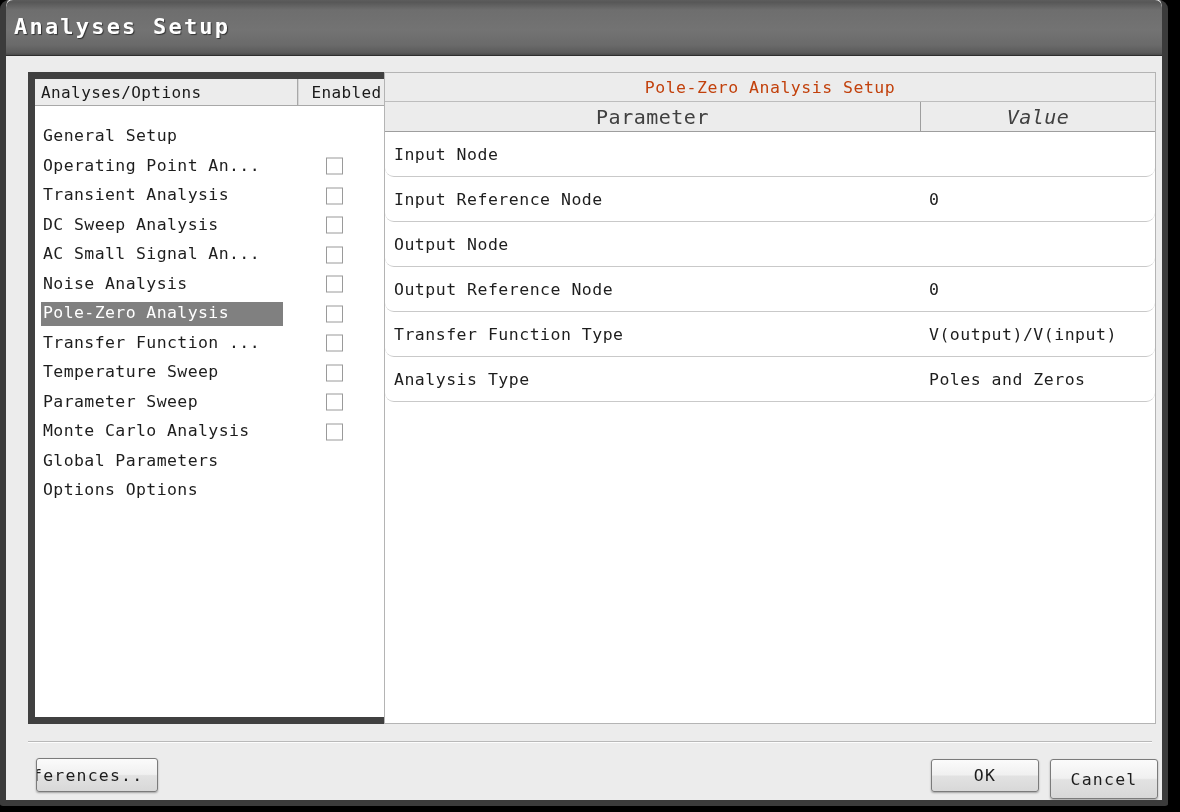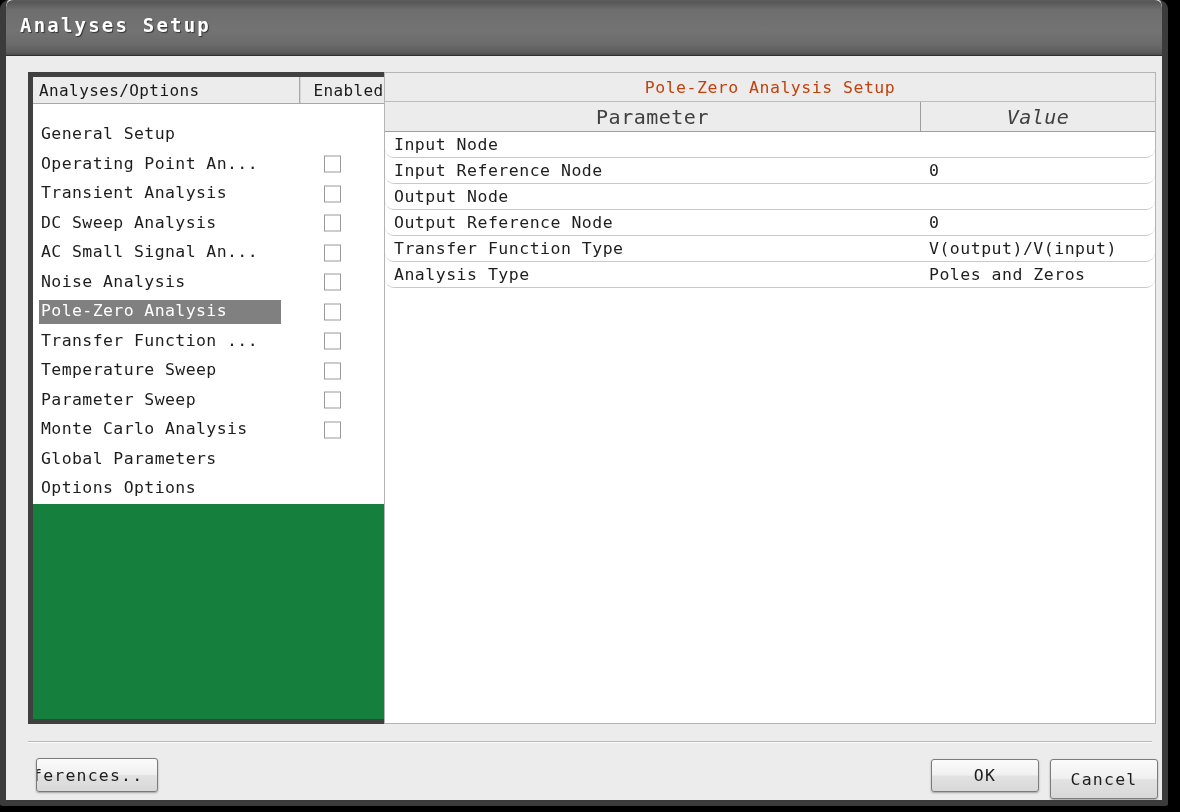--- a/index.html
+++ b/index.html
@@ -37,24 +37,24 @@
     height: 56px;
     background: linear-gradient(to bottom,
         #5d5d5d 0%, #575757 4%, #6e6e6e 18%,
         #737373 55%, #6a6a6a 82%, #5a5a5a 96%, #4a4a4a 100%);
     border-radius: 7px 7px 0 0;
     border-bottom: 1px solid #2e2e2e;
     box-sizing: border-box;
   }
   #title-text {
     position: absolute;
-    left: 14px;
+    left: 8px;
     top: 14px;
     color: #ffffff;
-    font-size: 19px;
+    font-size: 22px;
     font-weight: bold;
     letter-spacing: 2.2px;
     white-space: nowrap;
     text-shadow: 1px 1px 1px rgba(0,0,0,0.55);
   }
 
   
   #client {
     position: absolute;
     left: 6px;
@@ -64,22 +64,22 @@
     background: #ececec;
   }
 
   
   #left-panel {
     position: absolute;
     left: 16px;
     top: 16px;
     width: 373px;
     height: 652px;
-    background: #15803d;
-    border: 5px solid #404040;
+    background: #ffffff;
+    border: 7px solid #404040;
     box-sizing: border-box;
   }
   #left-head {
     display: flex;
     height: 27px;
     background: #ececec;
     border-bottom: 1px solid #a8a8a8;
     box-sizing: border-box;
   }
   .lh-cell {
@@ -192,21 +192,21 @@
     letter-spacing: 0.5px;
     box-sizing: border-box;
     white-space: nowrap;
   }
   .rh-cell.param { width: 536px; border-right: 1px solid #9e9e9e; }
   .rh-cell.value { flex: 1; font-style: italic; }
 
   .param-row {
     display: flex;
     align-items: center;
-    height: 26px;
+    height: 45px;
     border-bottom: 1px solid #c9c9c9;
     box-sizing: border-box;
     background: #ffffff;
     border-radius: 9px;
   }
   .pr-name {
     width: 536px;
     padding-left: 9px;
     font-size: 16.5px;
     color: #1d1d1d;

